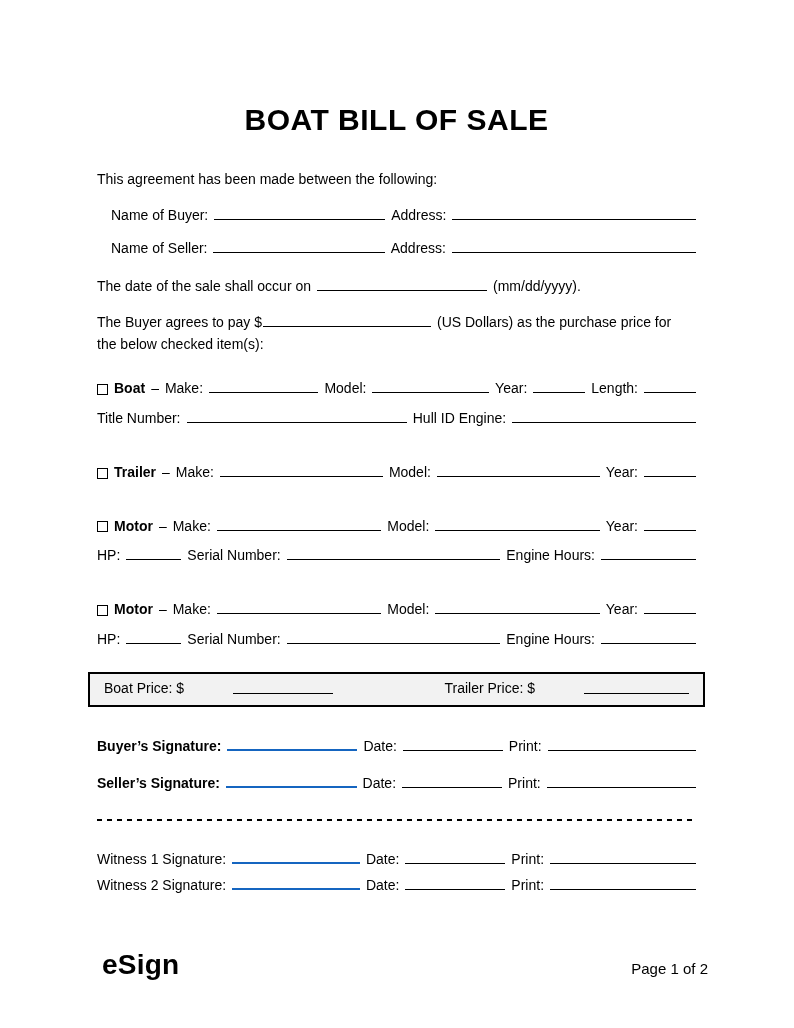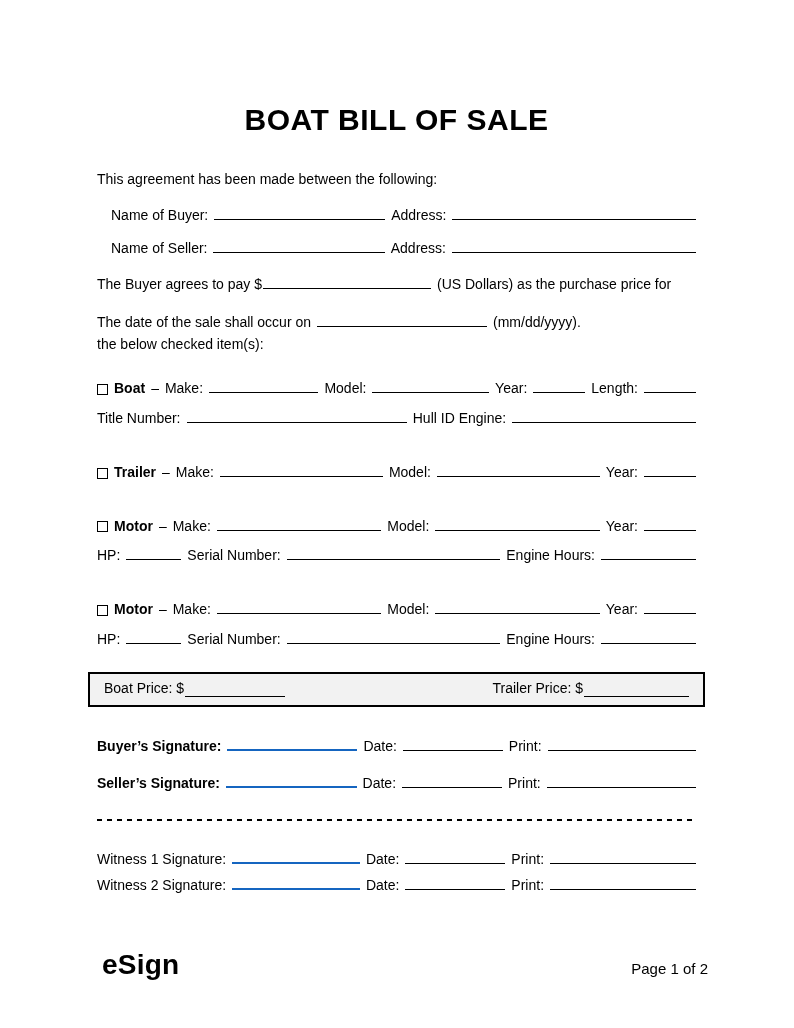--- a/index.html
+++ b/index.html
@@ -41,21 +41,21 @@
     flex:0 0 auto;
     background:#fff;
   }
   .pricebox {
     margin:24px -9px 0 -9px;
     border:2px solid #000;
     background:var(--box-bg);
     padding:6px 14px 8px;
   }
   .pricebox .row { justify-content:space-between; }
-  .pgroup { display:flex; align-items:flex-end; }
+  .pgroup { display:flex; align-items:flex-start;gap:48px; }
   .divider {
     margin-top:27px;
     height:2px;
     background:repeating-linear-gradient(90deg,#000 0 5px,transparent 5px 10px);
   }
   .footer {
     position:absolute;
     left:98px; right:82px; top:948px;
     display:flex; justify-content:space-between; align-items:baseline;
   }
@@ -85,30 +85,30 @@
     <div class="blank" style="flex:228 1 0"></div>
   </div>
 
   <div class="row indent m-seller">
     <span>Name of Seller:</span>
     <div class="blank" style="flex:160 1 0"></div>
     <span>Address:</span>
     <div class="blank" style="flex:228 1 0"></div>
   </div>
 
+  <div class="row m-date">
+    <span>The date of the sale shall occur on</span>
+    <div class="blank" style="flex:0 0 170px"></div>
+    <span>(mm/dd/yyyy).</span>
+  </div>
+
   <div class="row m-pay">
     <span>The Buyer agrees to pay $</span>
     <div class="blank tight" style="flex:0 0 168px"></div>
     <span>(US Dollars) as the purchase price for</span>
-  </div>
-
-  <div class="row m-date">
-    <span>The date of the sale shall occur on</span>
-    <div class="blank" style="flex:0 0 170px"></div>
-    <span>(mm/dd/yyyy).</span>
   </div>
   <div class="row m-pay2">
     <span>the below checked item(s):</span>
   </div>
 
   <div class="row m-boat">
     <span class="cb"></span>
     <span class="b">Boat</span>
     <span>–</span>
     <span>Make:</span>

